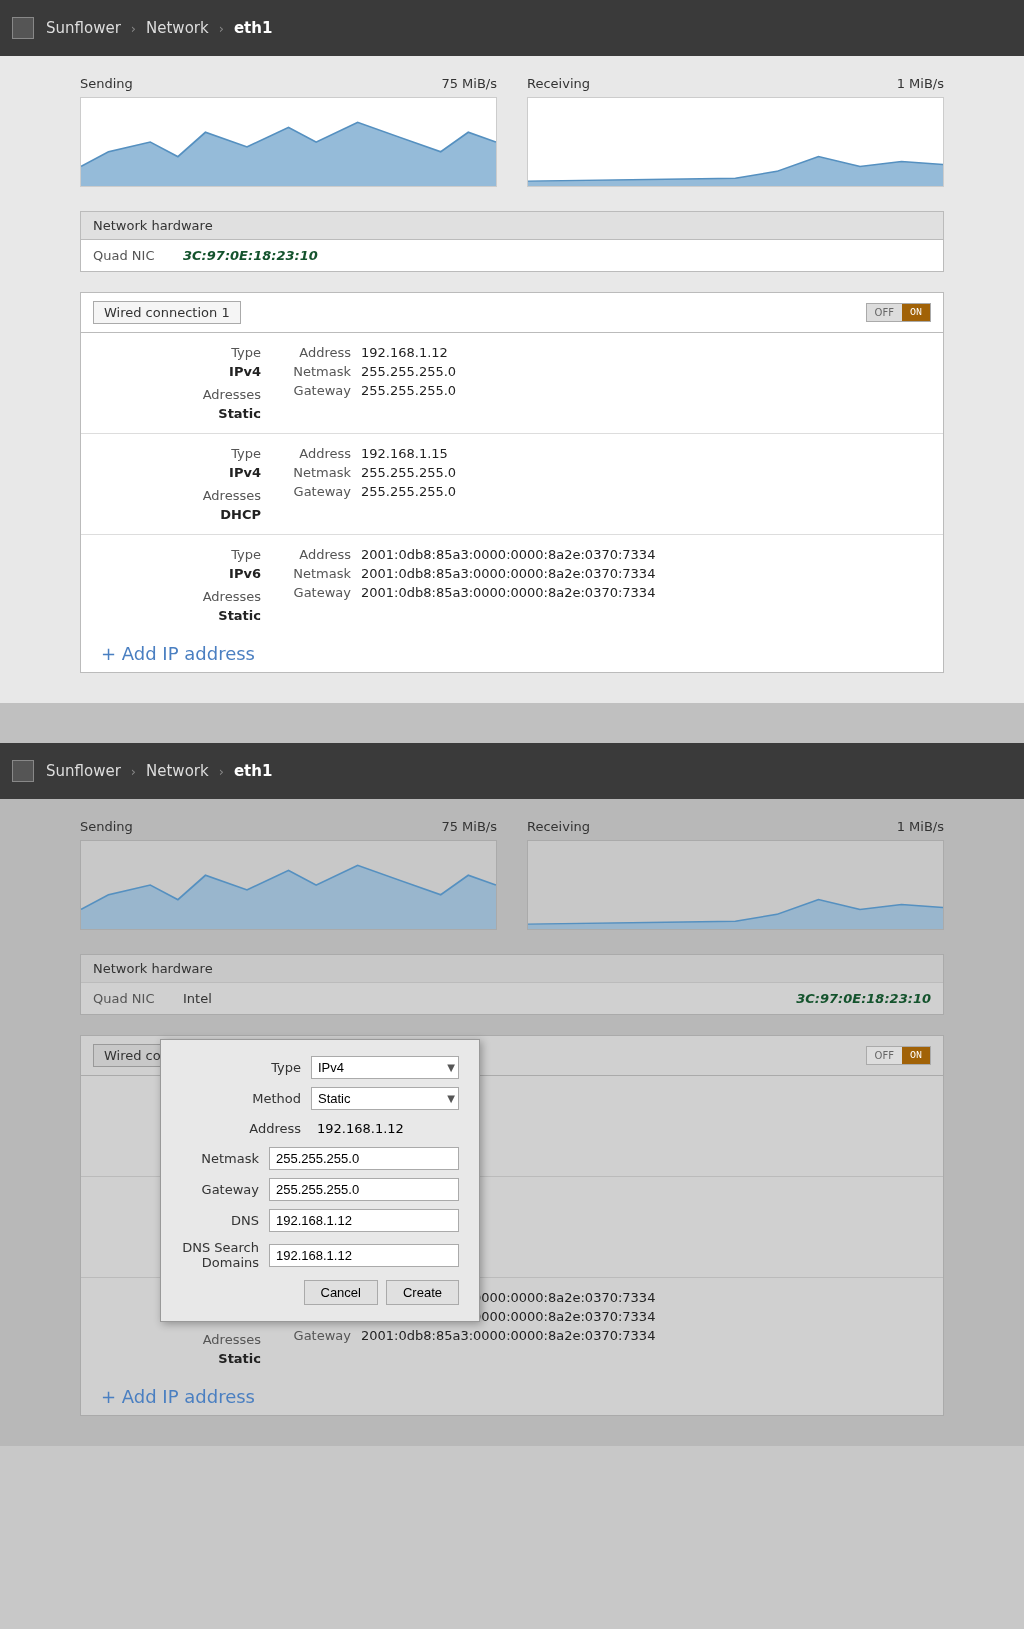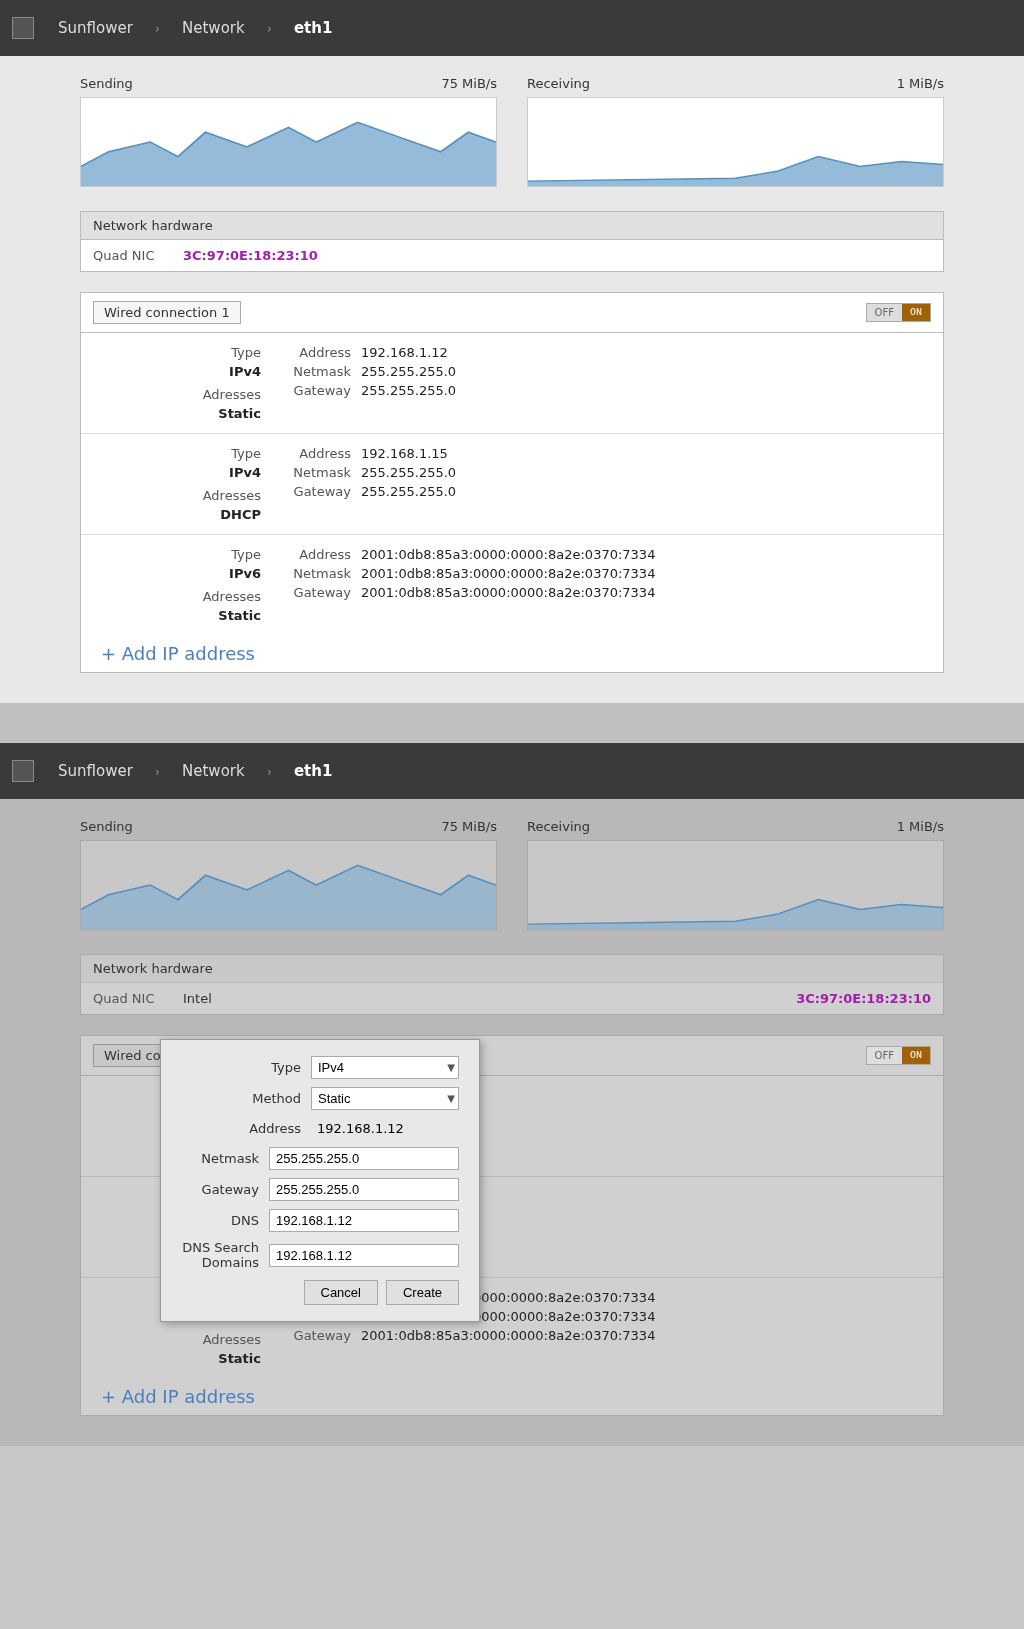--- a/index.html
+++ b/index.html
@@ -15,21 +15,21 @@
       background: #e8e8e8;
       margin-bottom: 0;
     }
 
     .titlebar {
       background: #3a3a3a;
       height: 56px;
       display: flex;
       align-items: center;
       padding: 0 12px;
-      gap: 12px;
+      gap: 0;
     }
 
     .titlebar-icon {
       width: 22px;
       height: 22px;
       background: #555;
       border: 1px solid #888;
       margin-right: 2px;
     }
 
@@ -112,22 +112,23 @@
     .hardware-row .hw-type {
       width: 90px;
       color: #555;
     }
 
     .hardware-row .hw-name {
       flex: 1;
     }
 
     .hardware-row .hw-mac {
-      color: #a21caf;
+      color: #14532d;
       font-weight: bold;
+      font-style: italic;
     }
 
     
     .connection-box {
       border: 1px solid #bbb;
       background: #fff;
     }
 
     .connection-header {
       display: flex;

